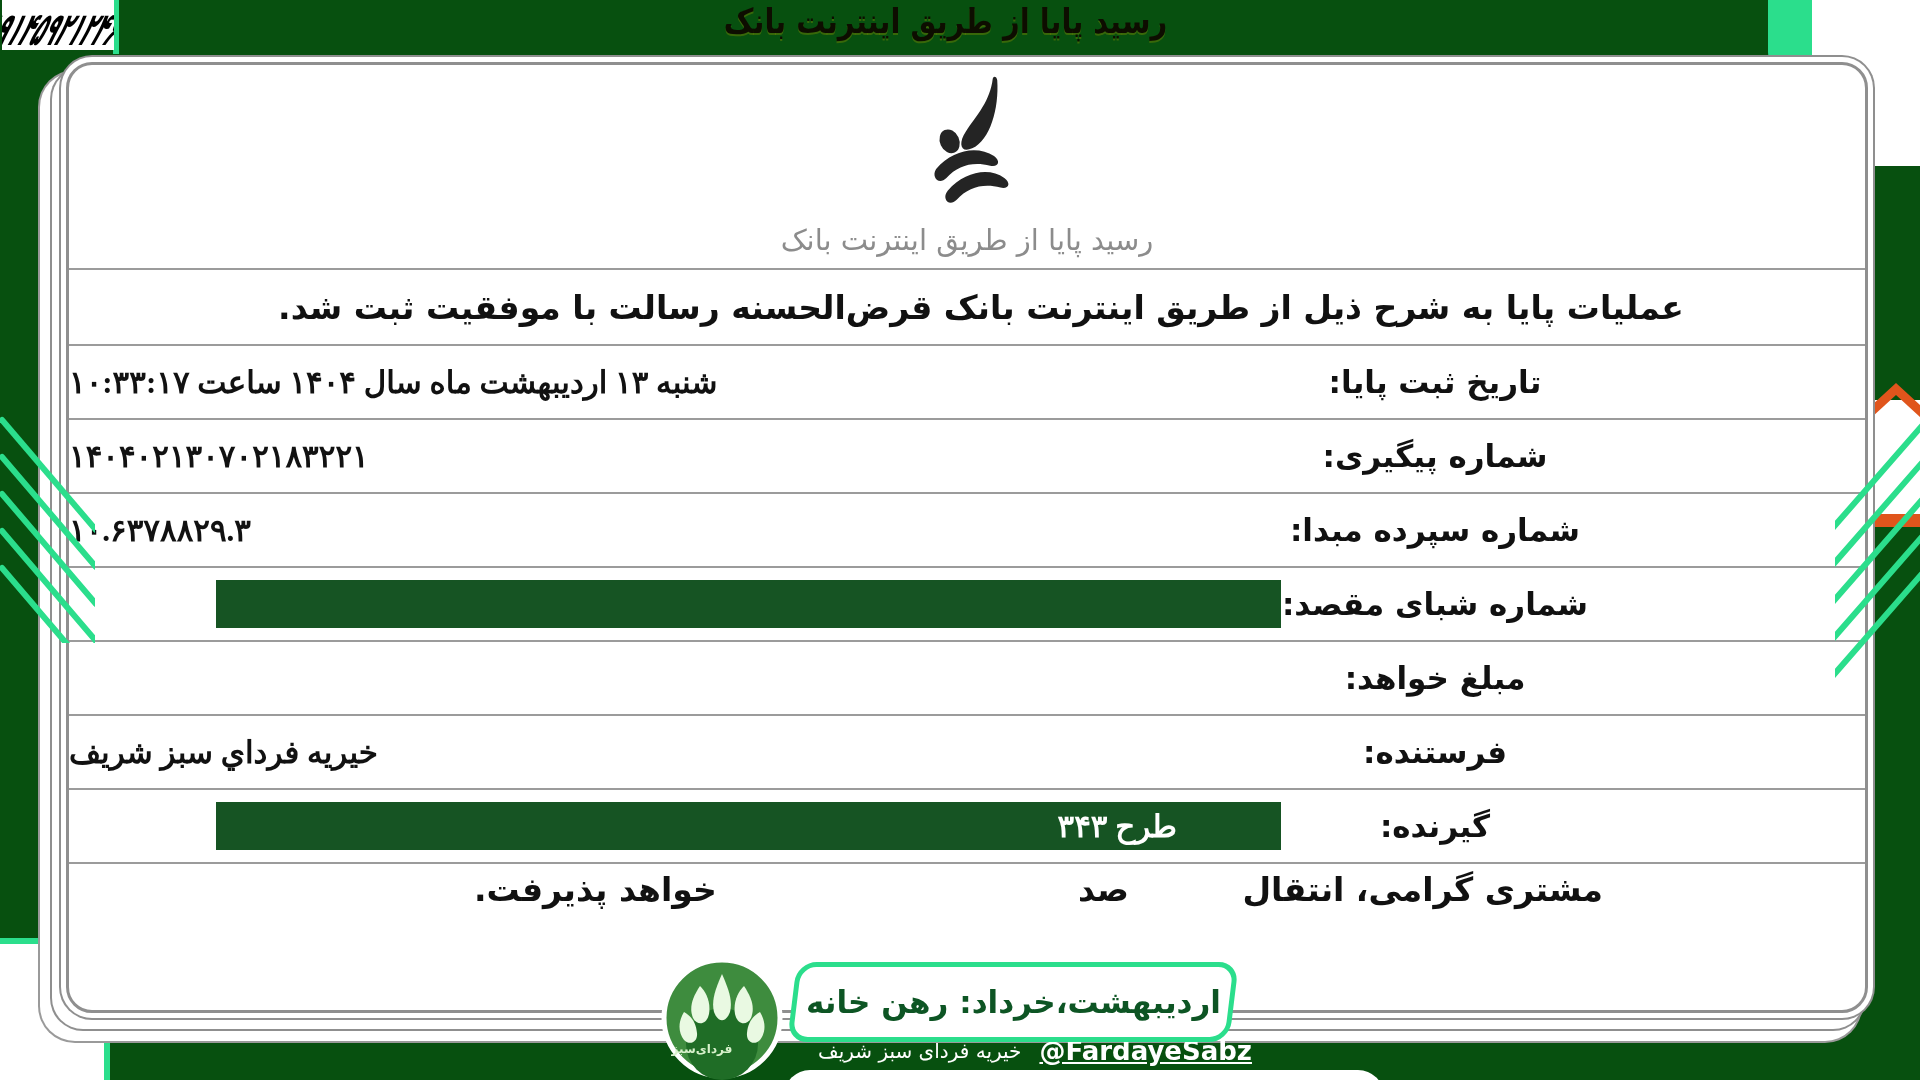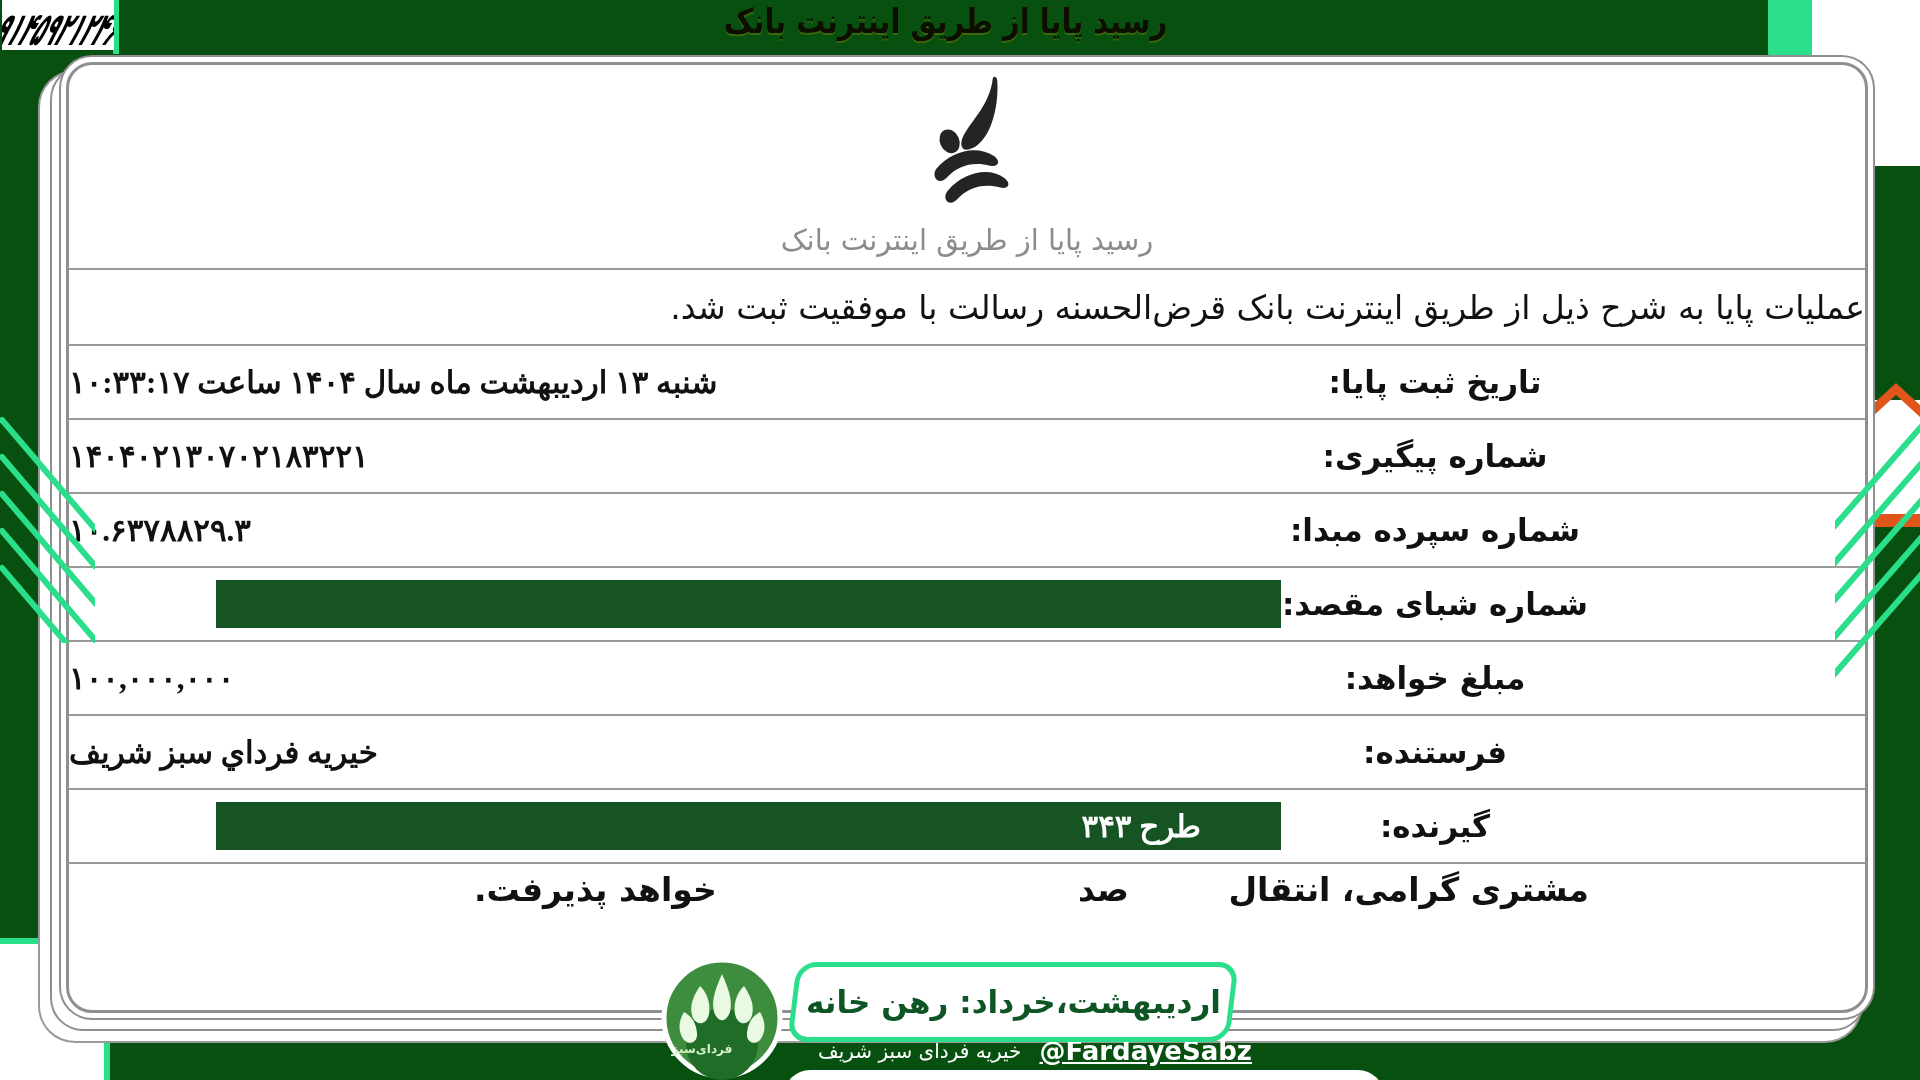--- a/index.html
+++ b/index.html
@@ -38,29 +38,29 @@
           box-shadow: 0 0 0 5px #ffffff, 0 0 0 7px #8F8F8F,
                       -9px 11px 0 5px #ffffff, -9px 11px 0 7px #8F8F8F,
                       -17px 19px 0 9px #ffffff, -17px 19px 0 11px #9A9A9A;
           z-index:2; display:flex; flex-direction:column; overflow:hidden; direction:rtl; }
   .hdr { height:203px; display:flex; flex-direction:column; align-items:center; justify-content:flex-start; padding-top:10px; }
   .hdr svg { height:148px; width:190px; }
   .subtitle { font-size:29px; color:#8C8C8C; margin-top:0; direction:rtl; }
   .crow { border-top:2px solid #9B9B9B; height:74px; display:flex; align-items:center;
           direction:rtl; padding-right:276px; position:relative; }
   .row-success { height:76px; justify-content:center; padding-right:0; }
-  .success-msg { font-size:33px; font-weight:normal; color:#111; text-align:right; width:100%;padding-left:28px; }
+  .success-msg { font-size:33px; font-weight:bold; color:#111; text-align:center; width:100%;padding-left:28px; }
   .lbl { width:308px; flex:none; font-size:31px; font-weight:bold; color:#111; text-align:center; }
   .val { flex:1; font-size:31px; font-weight:bold; color:#111; text-align:left;font-family:Liberation Serif, serif; }
   .redact-bar { width:1065px; height:48px; background:#165423; display:flex; align-items:center;
-          direction:rtl; padding-right:80px; }
+          direction:rtl; padding-right:104px; }
   .redact-bar .bar-text { color:#ffffff; font-size:31px; font-weight:bold; }
   .row-note { height:73px; flex:1; padding-right:0; }
   .frag { position:absolute; top:6px; font-size:33px; font-weight:bold; color:#111; white-space:nowrap; z-index:2; }
-  .f-right { right:276px; }
+  .f-right { right:262px; }
   .f-mid  { left:1009px; }
   .f-left { left:405px; }
 
   
   .badge { position:absolute; left:792px; top:962px; width:442px; height:80px;
            background:#ffffff; border:5px solid #2BDE8C; border-radius:20px;
            transform:skewX(-7deg); z-index:6; display:flex; align-items:center; justify-content:center; }
   .badge-text { transform:skewX(7deg); font-size:31px; font-weight:bold; color:#0D5524; direction:rtl; white-space:nowrap; }
   .charity-circle { position:absolute; left:660px; top:956px; width:124px; height:124px; z-index:7; }
 
@@ -148,21 +148,20 @@
 
     <div class="crow">
       <div class="lbl">شماره شبای مقصد:</div>
       <div class="val">
         <div class="redact-bar"></div>
       </div>
     </div>
 
     <div class="crow">
       <div class="lbl">مبلغ خواهد:</div>
-      <div class="val">۱۰۰,۰۰۰,۰۰۰</div>
     </div>
 
     <div class="crow">
       <div class="lbl">فرستنده:</div>
       <div class="val">خيريه فرداي سبز شريف</div>
     </div>
 
     <div class="crow">
       <div class="lbl">گیرنده:</div>
       <div class="val">

